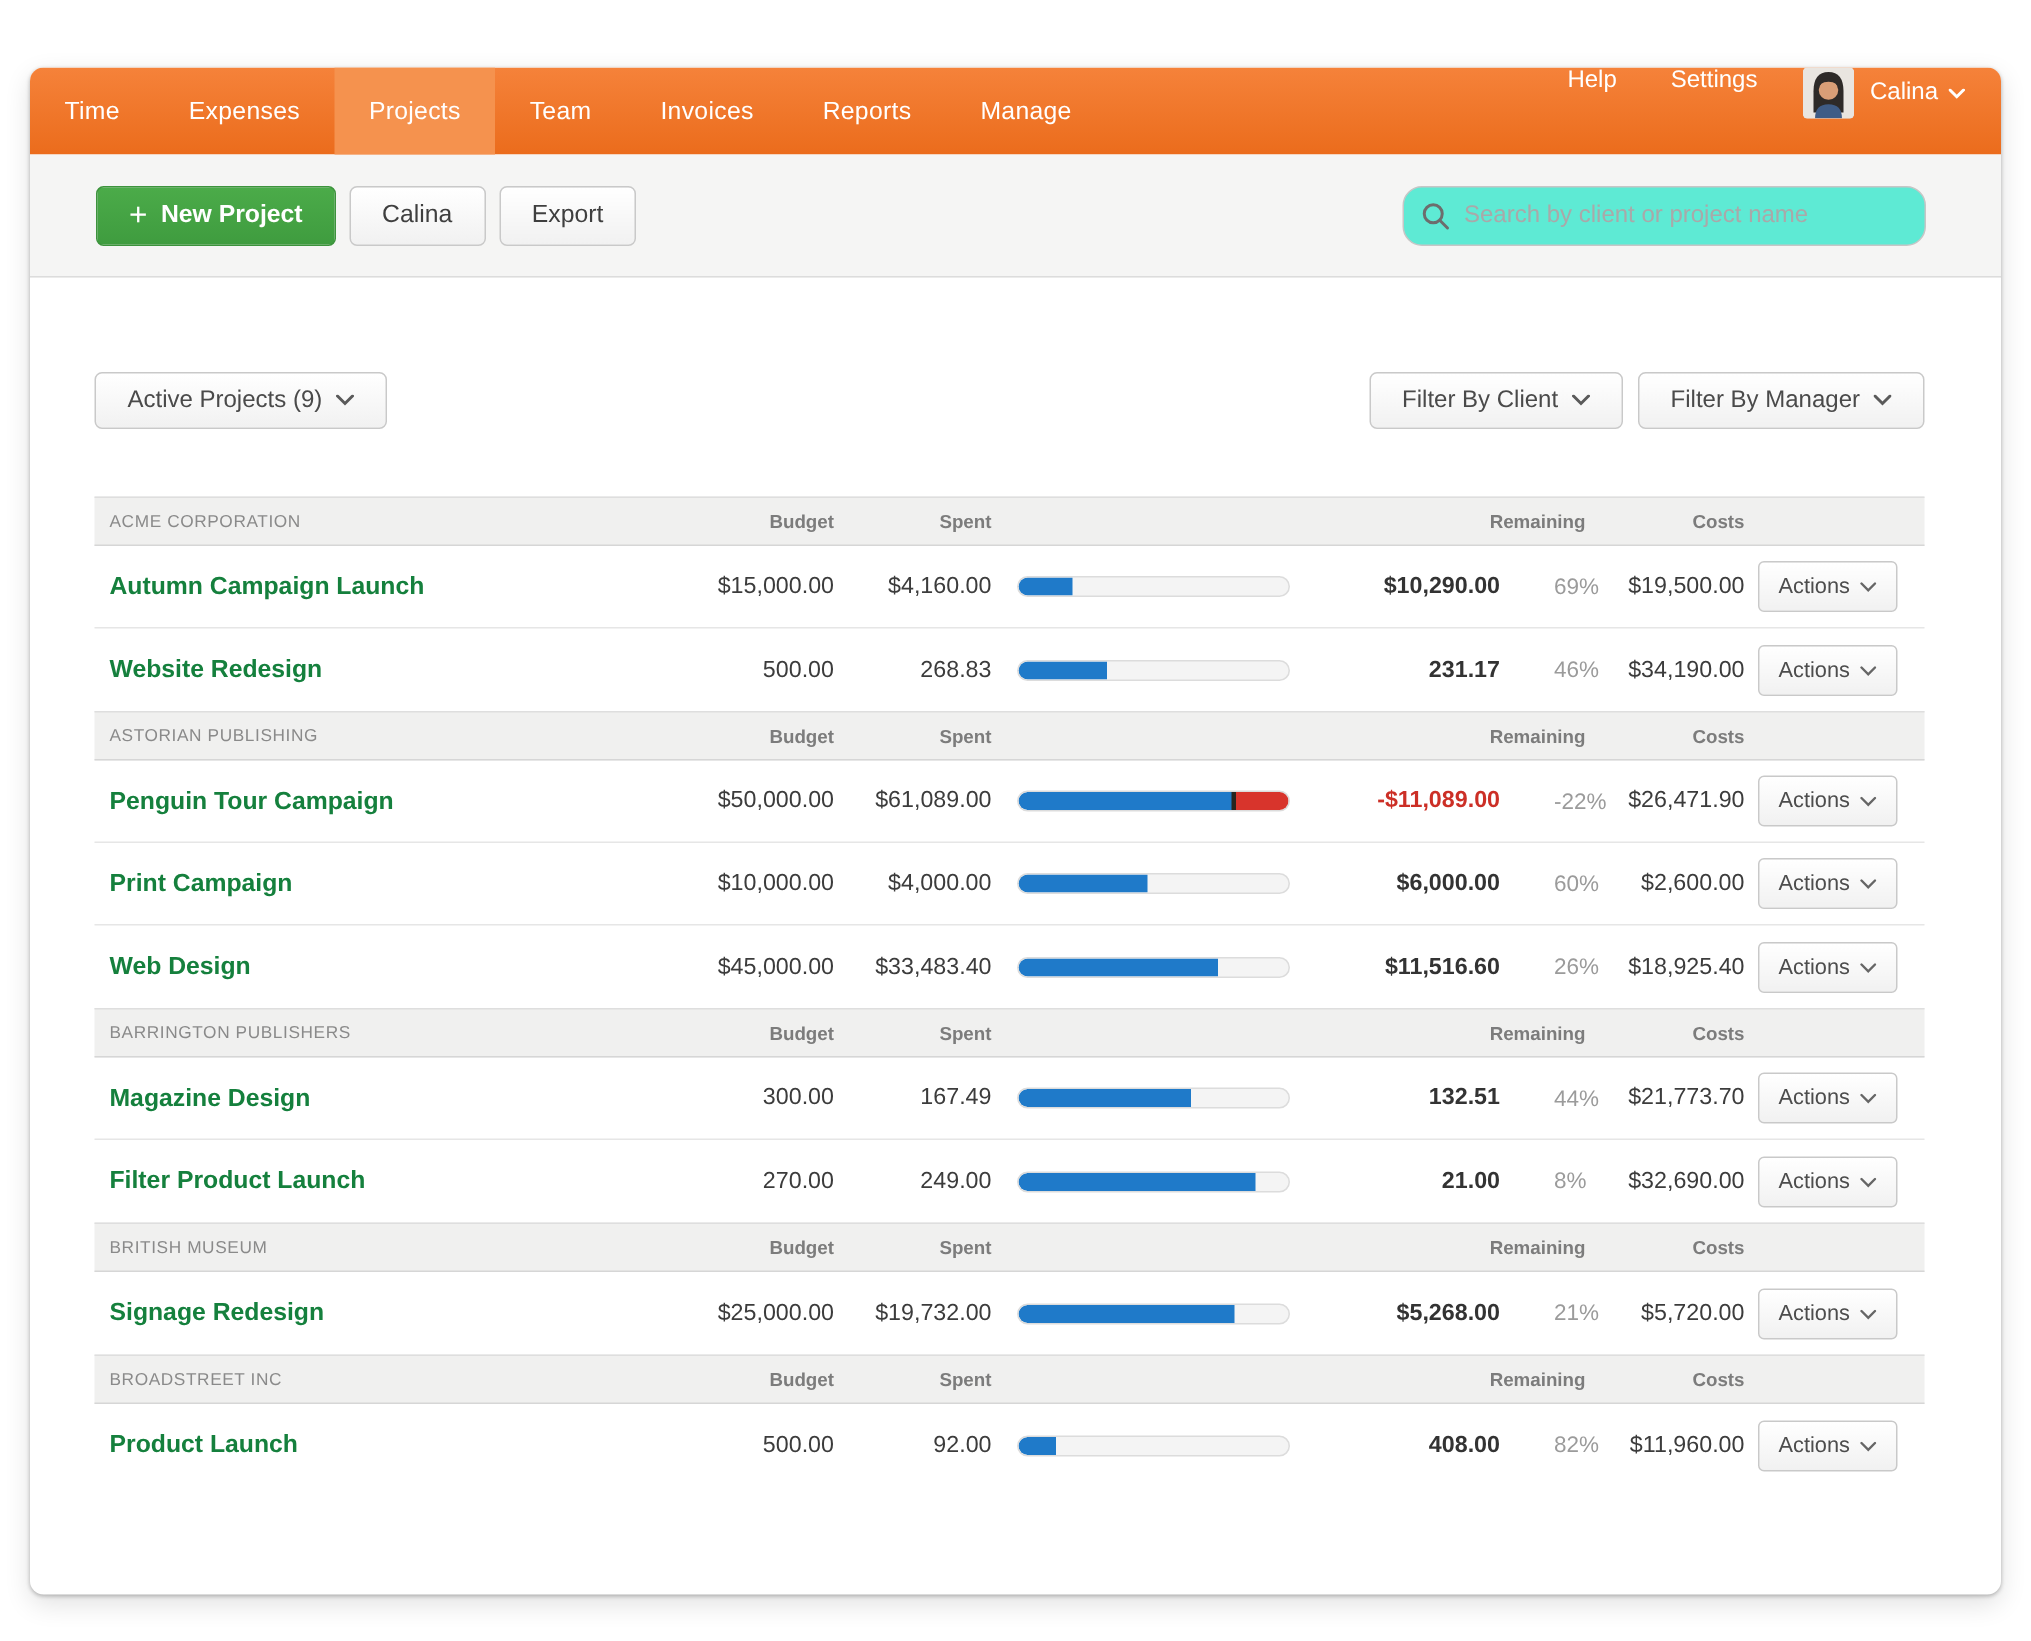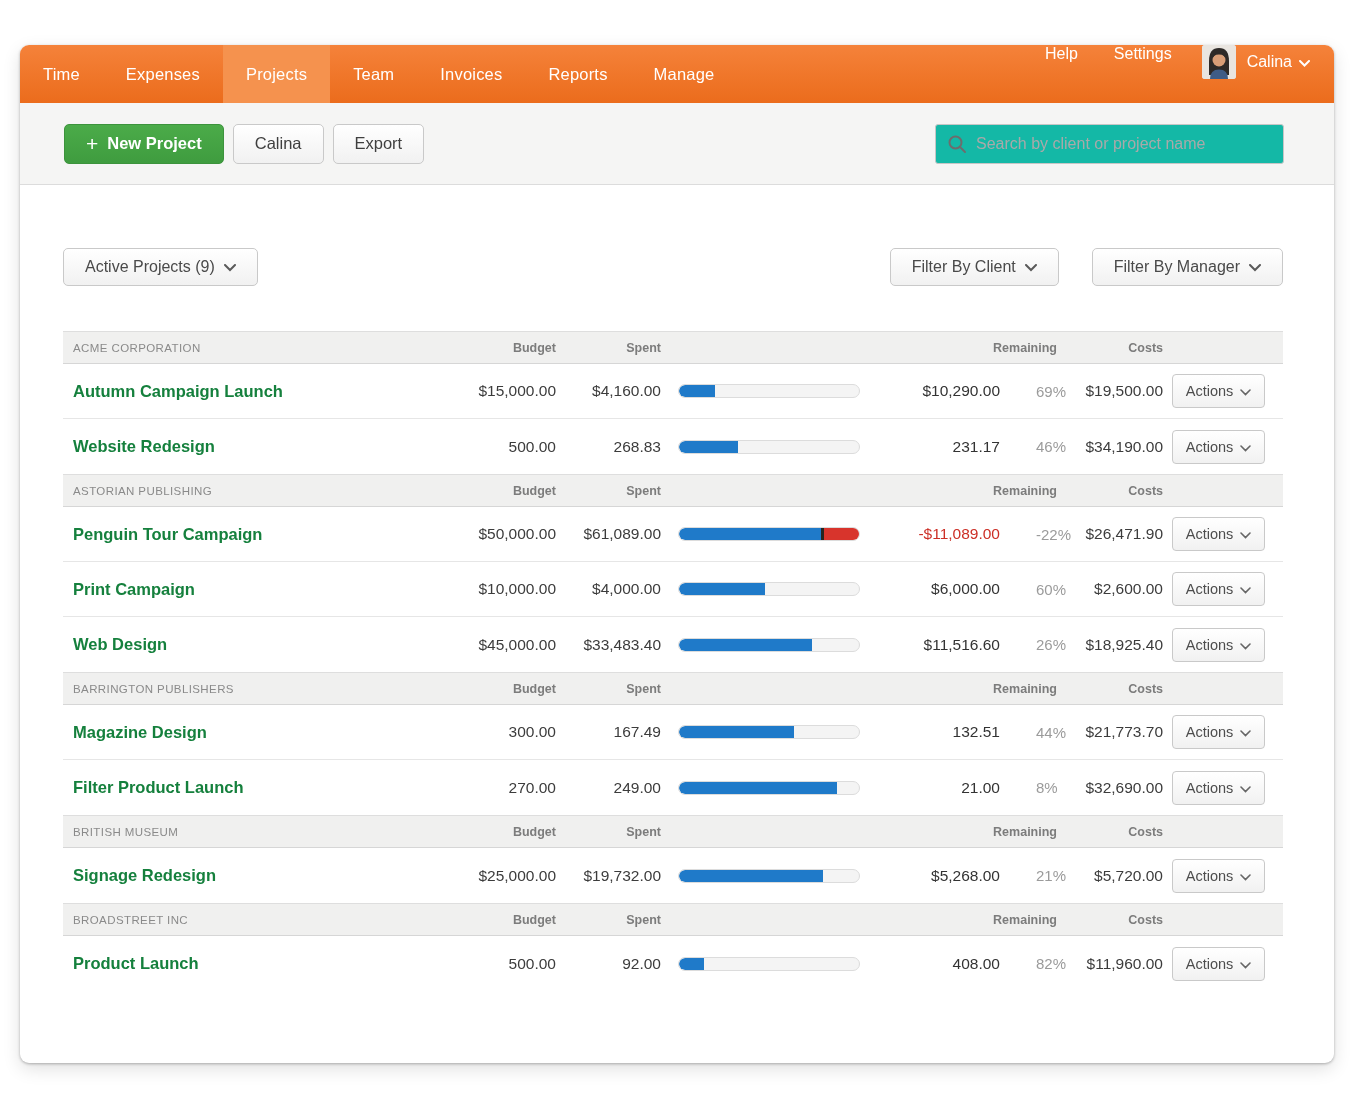--- a/index.html
+++ b/index.html
@@ -46,53 +46,53 @@
     border:1px solid #c9c9c9;
   }
   .btn + .btn { margin-left:9px; }
   .btn-primary {
     background:linear-gradient(#4bab49, #3f9c3f);
     border:1px solid #3c933c; color:#fff; font-weight:700;
   }
   .btn-primary .plus { font-weight:400; font-size:21px; margin-right:9px; line-height:1; }
   .search-wrap { margin-left:auto; position:relative; }
   .search-input {
-    width:349px; height:40px; border:1px solid #c6c6c6; border-radius:3px;
-    background:#14b8a6; padding:0 12px 0 40px; font-size:16px; color:#444;
+    width:349px; height:40px; border:1px solid #c6c6c6; border-radius:13px;
+    background:#5eead4; padding:0 12px 0 40px; font-size:16px; color:#444;
     font-family:"Liberation Sans", sans-serif; outline:none;
   }
   .search-input::placeholder { color:#a9a9a9; }
   .search-icon { position:absolute; left:12px; top:10px; }
 
   
   .content { padding:0 51px 0 43px; }
   .filters { display:flex; align-items:center; margin:63px 0 45px 0; }
   .btn-filter { font-size:16px; color:#4a4a4a; font-weight:500; height:38px; }
   .btn-filter .chev { margin-left:9px; }
-  .filters-right { margin-left:auto; display:flex; gap:24px; }
+  .filters-right { margin-left:auto; display:flex; gap:1px; }
 
   
   .ptable { width:100%; }
   .grid-row {
     display:grid;
     grid-template-columns:1fr 120px 105px 199px 140px 57px 106px 120px;
     align-items:center;
   }
   .group-header {
     background:#f0f0ef; border-top:1px solid #dedede; border-bottom:1px solid #d6d6d6;
     height:33px; font-size:11.5px; color:#8a8a8a;
   }
   .group-header .client { padding-left:10px; letter-spacing:.4px; font-weight:400; text-transform:uppercase; }
   .col-label { text-align:right; font-weight:700; color:#7c7c7c; font-size:12.5px; }
   .col-label.span-rem { grid-column:5 / 7; }
   .data-row { height:55px; border-bottom:1px solid #e6e6e6; }
   .data-row:last-child { border-bottom:none; }
   .cell-name { padding-left:10px; font-size:16.5px; font-weight:700; color:#15803d; }
   .cell-num { text-align:right; font-size:15.5px; color:#3c3c3c; }
-  .cell-remaining { text-align:right; font-size:15.5px; font-weight:400; color:#333;padding-left:23px; }
+  .cell-remaining { text-align:right; font-size:15.5px; font-weight:700; color:#333;padding-left:23px; }
   .cell-remaining.neg { color:#cc2f26; }
   .cell-pct { text-align:right; font-size:15px; color:#9b9b9b;margin-left:36px; }
   .cell-bar { padding-left:17px; }
   .bar-track {
     position:relative; width:182px; height:14px; border-radius:7px;
     background:#f4f4f4; border:1px solid #dcdcdc; overflow:hidden;
   }
   .bar-fill { position:absolute; left:0; top:0; bottom:0; background:#1f7ac9; border-radius:7px 0 0 7px; }
   .bar-over { position:absolute; right:0; top:0; bottom:0; background:#d8342c; }
   .bar-marker { position:absolute; top:-1px; bottom:-1px; width:3px; background:#27251f; margin-left:-2px; }

